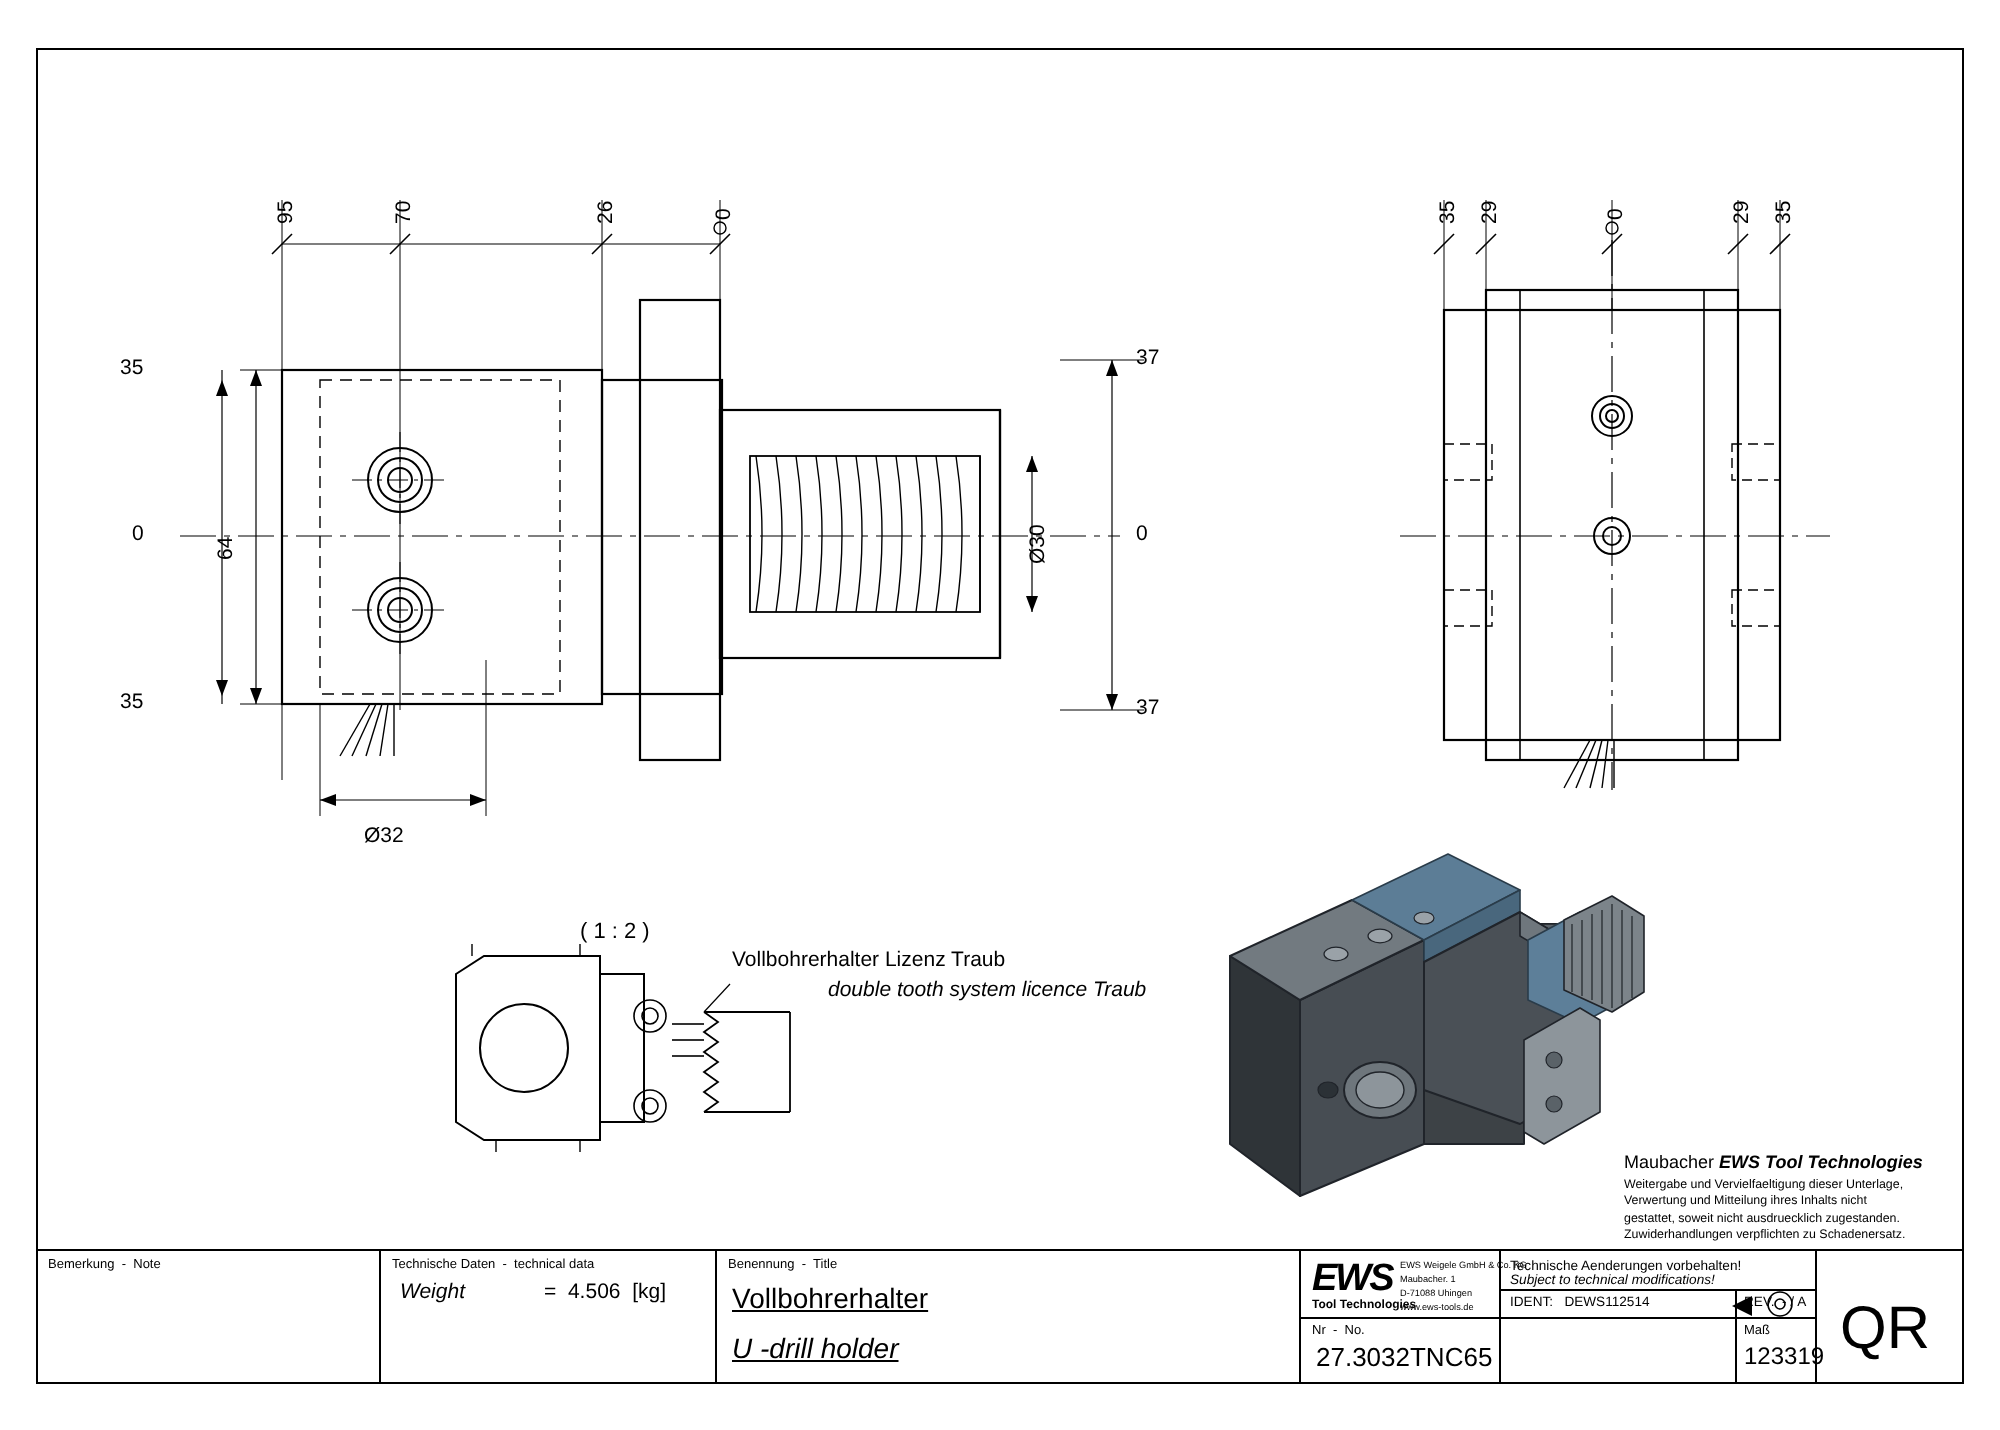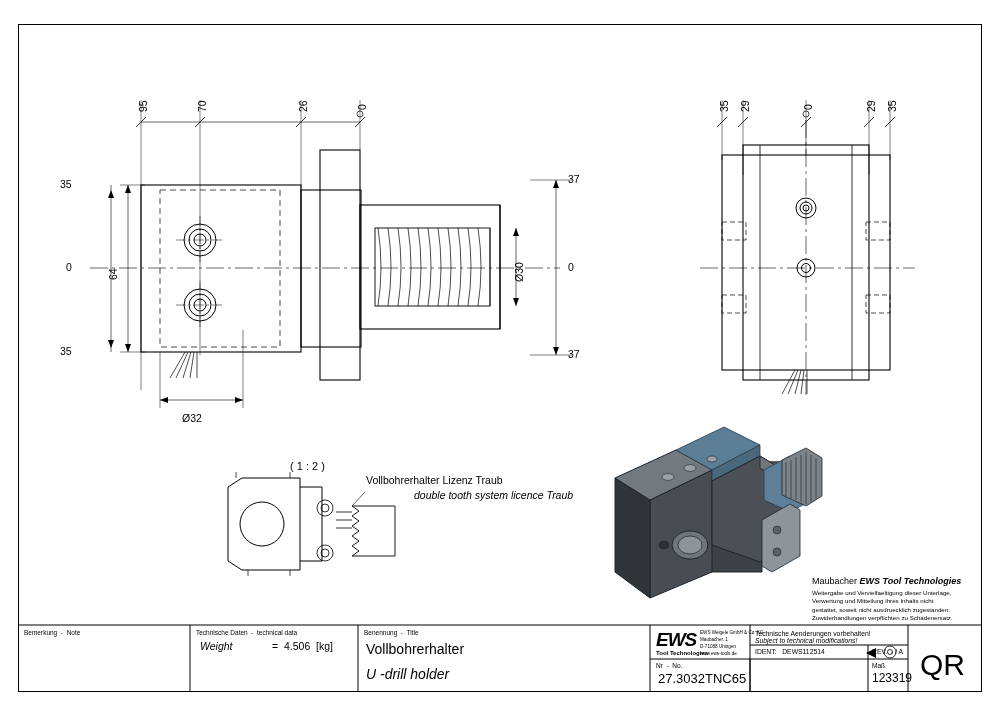--- a/index.html
+++ b/index.html
@@ -7,21 +7,21 @@
   #sheet{position:relative;width:860px;height:715px;}
   .frame{position:absolute;left:18px;top:24px;width:964px;height:668px;border:1.4px solid #000;box-sizing:border-box;}
   svg.draw{position:absolute;left:0;top:0;width:1000px;height:715px;}
   .txt{position:absolute;font-size:10px;line-height:1.15;white-space:pre;}
   .dim{font-size:10.5px;}
   .rot{transform-origin:0 0;transform:rotate(-90deg);}
   .ital{font-style:italic;}
   .bold{font-weight:bold;}
   
   .tb-lab{font-size:6.5px;color:#000;}
-  .tb-val{font-size:11px;}
+  .tb-val{font-size:11px;text-decoration:underline;}
   .cop{font-size:9px;}
   .copsmall{font-size:6.2px;line-height:1.35;}
   .qr{font-size:30px;font-family:"Liberation Sans",sans-serif;letter-spacing:0px;}
   .scale{font-size:11px;}
   .note{font-size:10.5px;}
 </style>
 </head>
 <body>
 
 <div id="sheet">

